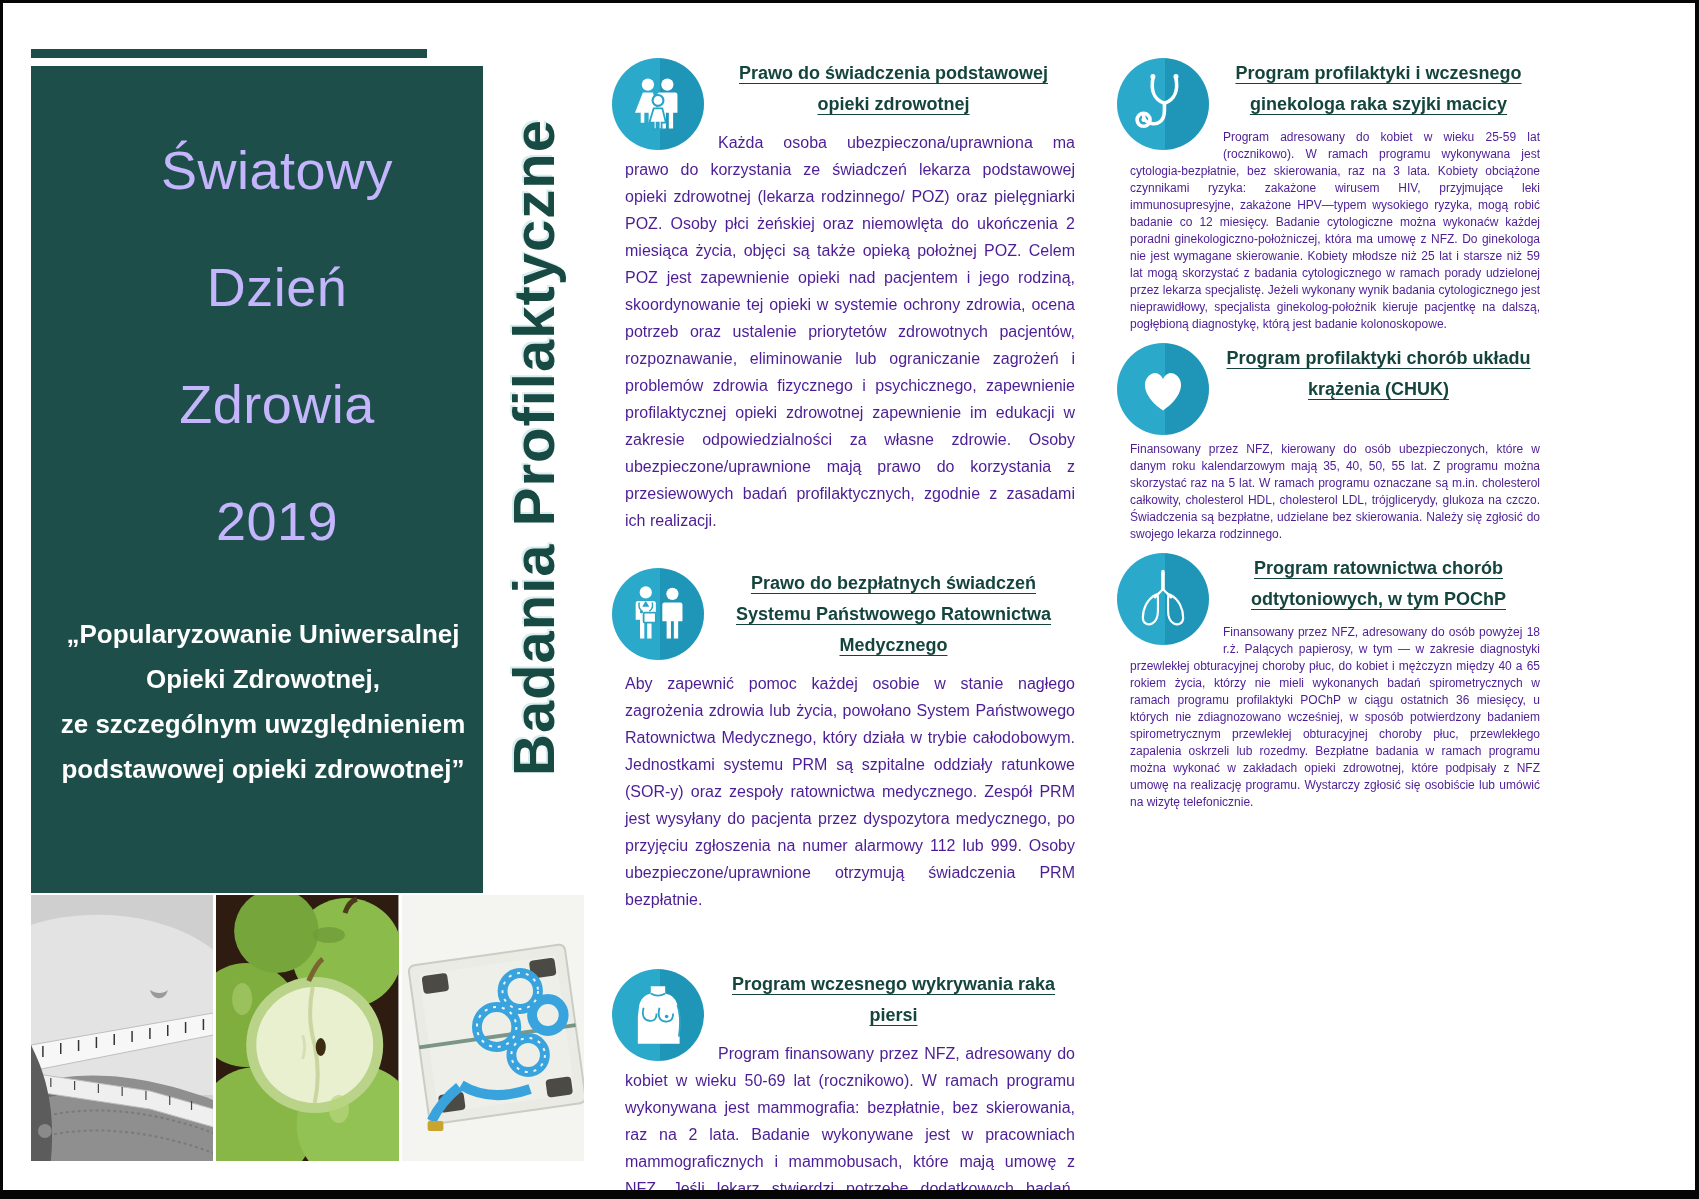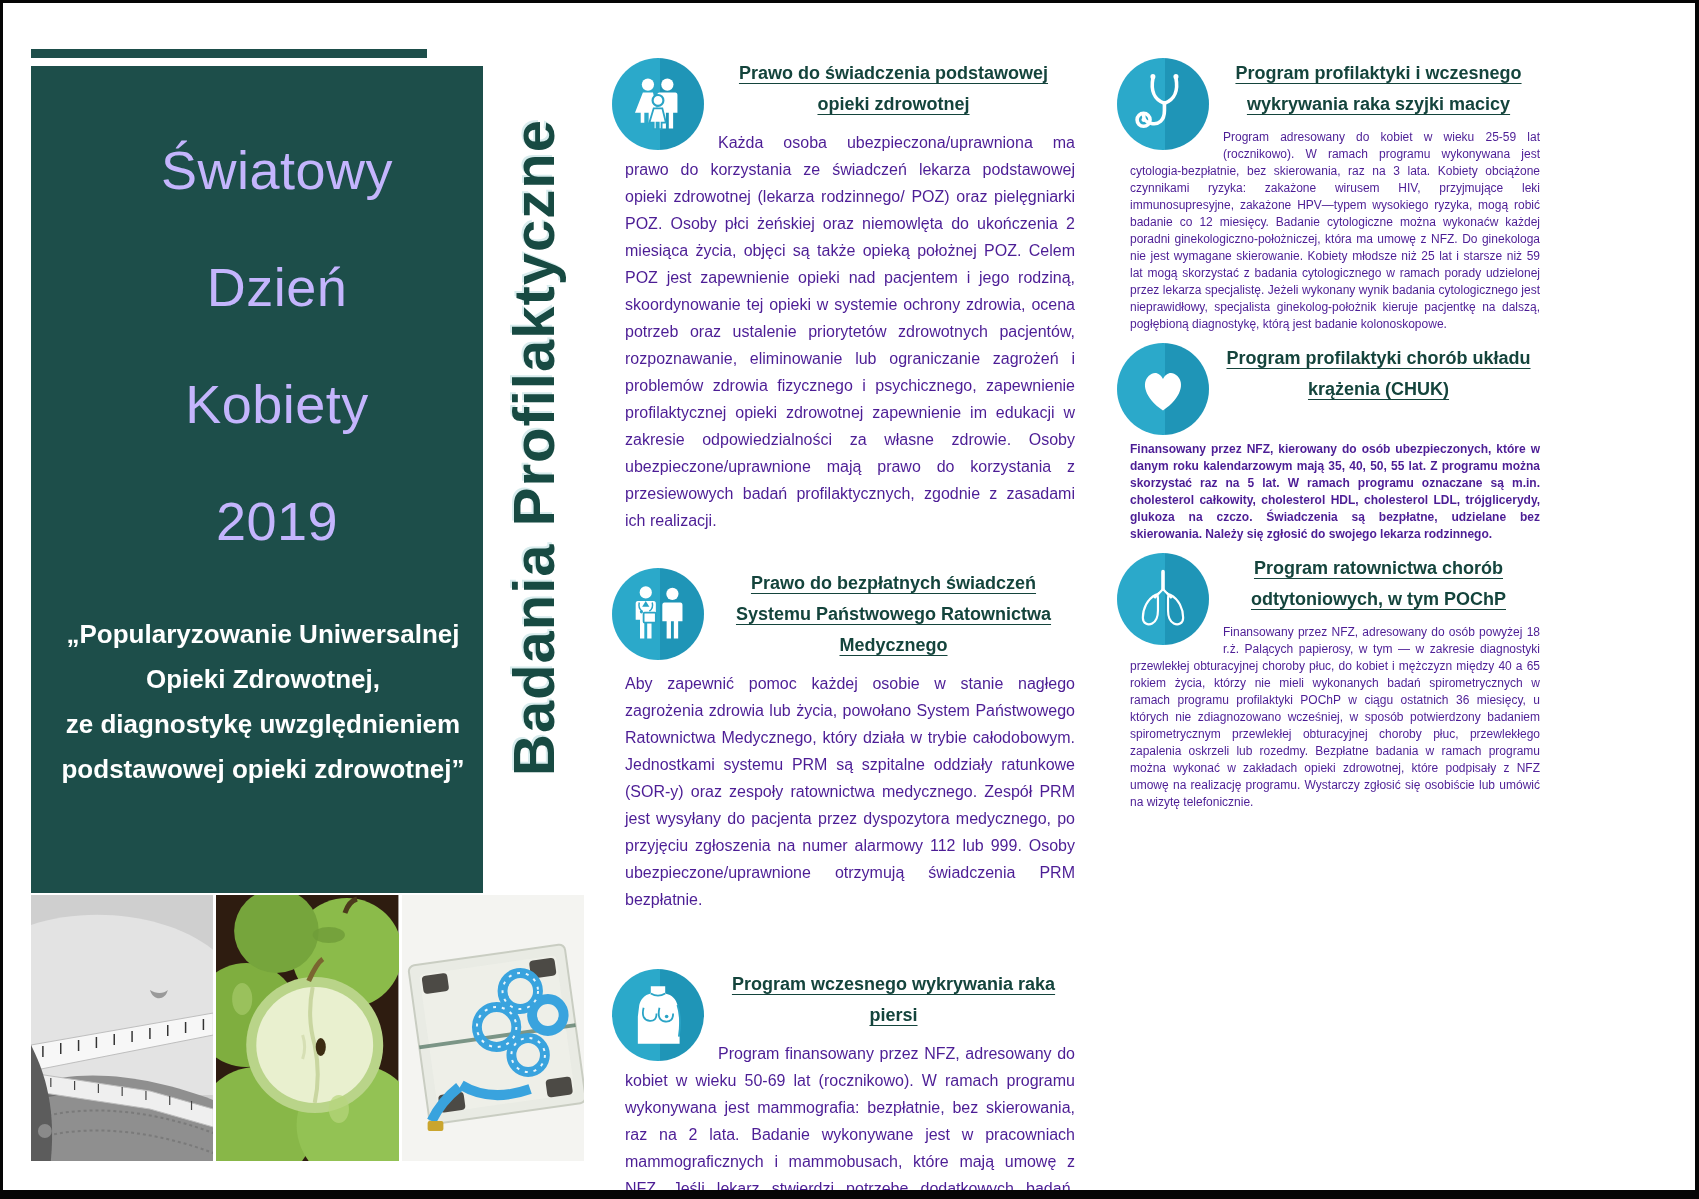--- a/index.html
+++ b/index.html
@@ -40,40 +40,40 @@
     display:flex;align-items:center;justify-content:center;}
   .icon-circle svg{width:72px;height:72px;display:block;}
   .sec h3{margin:10px 6px 9px 0;font-size:18px;font-weight:700;color:#14443c;
     text-align:center;line-height:31px;text-decoration:underline;text-underline-offset:4px;}
   .sec p{margin:0;font-size:16px;line-height:27px;color:#4c1d95;text-align:justify;
     text-justify:inter-word;hyphens:manual;}
   .col.right .sec p{font-size:12px;line-height:17px;}
   .sec.gap-m{margin-top:34px;}
   .sec.gap-l{margin-top:56px;}
   .sec.gap-s{margin-top:10px;}
-  .sec p.clear{clear:left;font-weight:bold;}
+  .sec p.clear{clear:left;}
 </style>
 </head>
 <body>
 
 <div class="page">
   <div class="frame"></div>
 
   <div class="top-bar"></div>
   <div class="panel">
     <div class="panel-title">
       <span>Światowy</span>
       <span>Dzień</span>
-      <span>Kobiety</span>
+      <span>Zdrowia</span>
       <span>2019</span>
     </div>
     <div class="panel-quote">
       <span style="display:block">„Popularyzowanie Uniwersalnej</span>
       <span style="display:block">Opieki Zdrowotnej,</span>
-      <span style="display:block">ze diagnostykę uwzględnieniem</span>
+      <span style="display:block">ze szczególnym uwzględnieniem</span>
       <span style="display:block">podstawowej opieki zdrowotnej”</span>
     </div>
   </div>
 
   <div class="vertical-title">
     <span>Badania Profilaktyczne</span>
   </div>
 
   <div class="photos">
     <div class="photo">
@@ -226,21 +226,21 @@
       <div class="icon-circle">
         <svg viewBox="0 0 100 100" fill="none" stroke="#ffffff" stroke-width="5" stroke-linecap="round">
           <path d="M36 14 c-3 16 1 30 16 35 c15 -5 19 -19 16 -35"></path>
           <circle cx="36" cy="12" r="3.5" fill="#ffffff" stroke="none"></circle>
           <circle cx="68" cy="12" r="3.5" fill="#ffffff" stroke="none"></circle>
           <path d="M52 49 v10 c0 14 -8 20 -18 18 c-7 -1 -11 -6 -11 -11"></path>
           <circle cx="23" cy="72" r="9"></circle>
           <circle cx="23" cy="72" r="3" fill="#ffffff" stroke="none"></circle>
         </svg>
       </div>
-      <h3>Program profilaktyki i wczesnego wykrywania raka szyjki macicy</h3>
+      <h3>Program profilaktyki i wczesnego ginekologa raka szyjki macicy</h3>
       <p>Program adresowany do kobiet w wieku 25-59 lat (rocznikowo). W ramach programu wykonywana jest cytologia-bezpłatnie, bez skierowania, raz na 3 lata. Kobiety obciążone czynnikami ryzyka: zakażone wirusem HIV, przyjmujące leki immunosupresyjne, zakażone HPV—typem wysokiego ryzyka, mogą robić badanie co 12 miesięcy. Badanie cytologiczne można wykonaćw każdej poradni ginekologiczno-położniczej, która ma umowę z NFZ. Do ginekologa nie jest wymagane skierowanie. Kobiety młodsze niż 25 lat i starsze niż 59 lat mogą skorzystać z badania cytologicznego w ramach porady udzielonej przez lekarza specjalistę. Jeżeli wykonany wynik badania cytologicznego jest nieprawidłowy, specjalista ginekolog-położnik kieruje pacjentkę na dalszą, pogłębioną diagnostykę, którą jest badanie kolonoskopowe.</p>
     </div>
 
     <div class="sec gap-s">
       <div class="icon-circle">
         <svg viewBox="0 0 100 100">
           <path d="M50 80 C24 62 20 42 30 32 c8 -8 16 -4 20 4 c4 -8 12 -12 20 -4 c10 10 6 30 -20 48 z" fill="#ffffff"></path>
         </svg>
       </div>
       <h3>Program profilaktyki chorób układu krążenia (CHUK)</h3>

